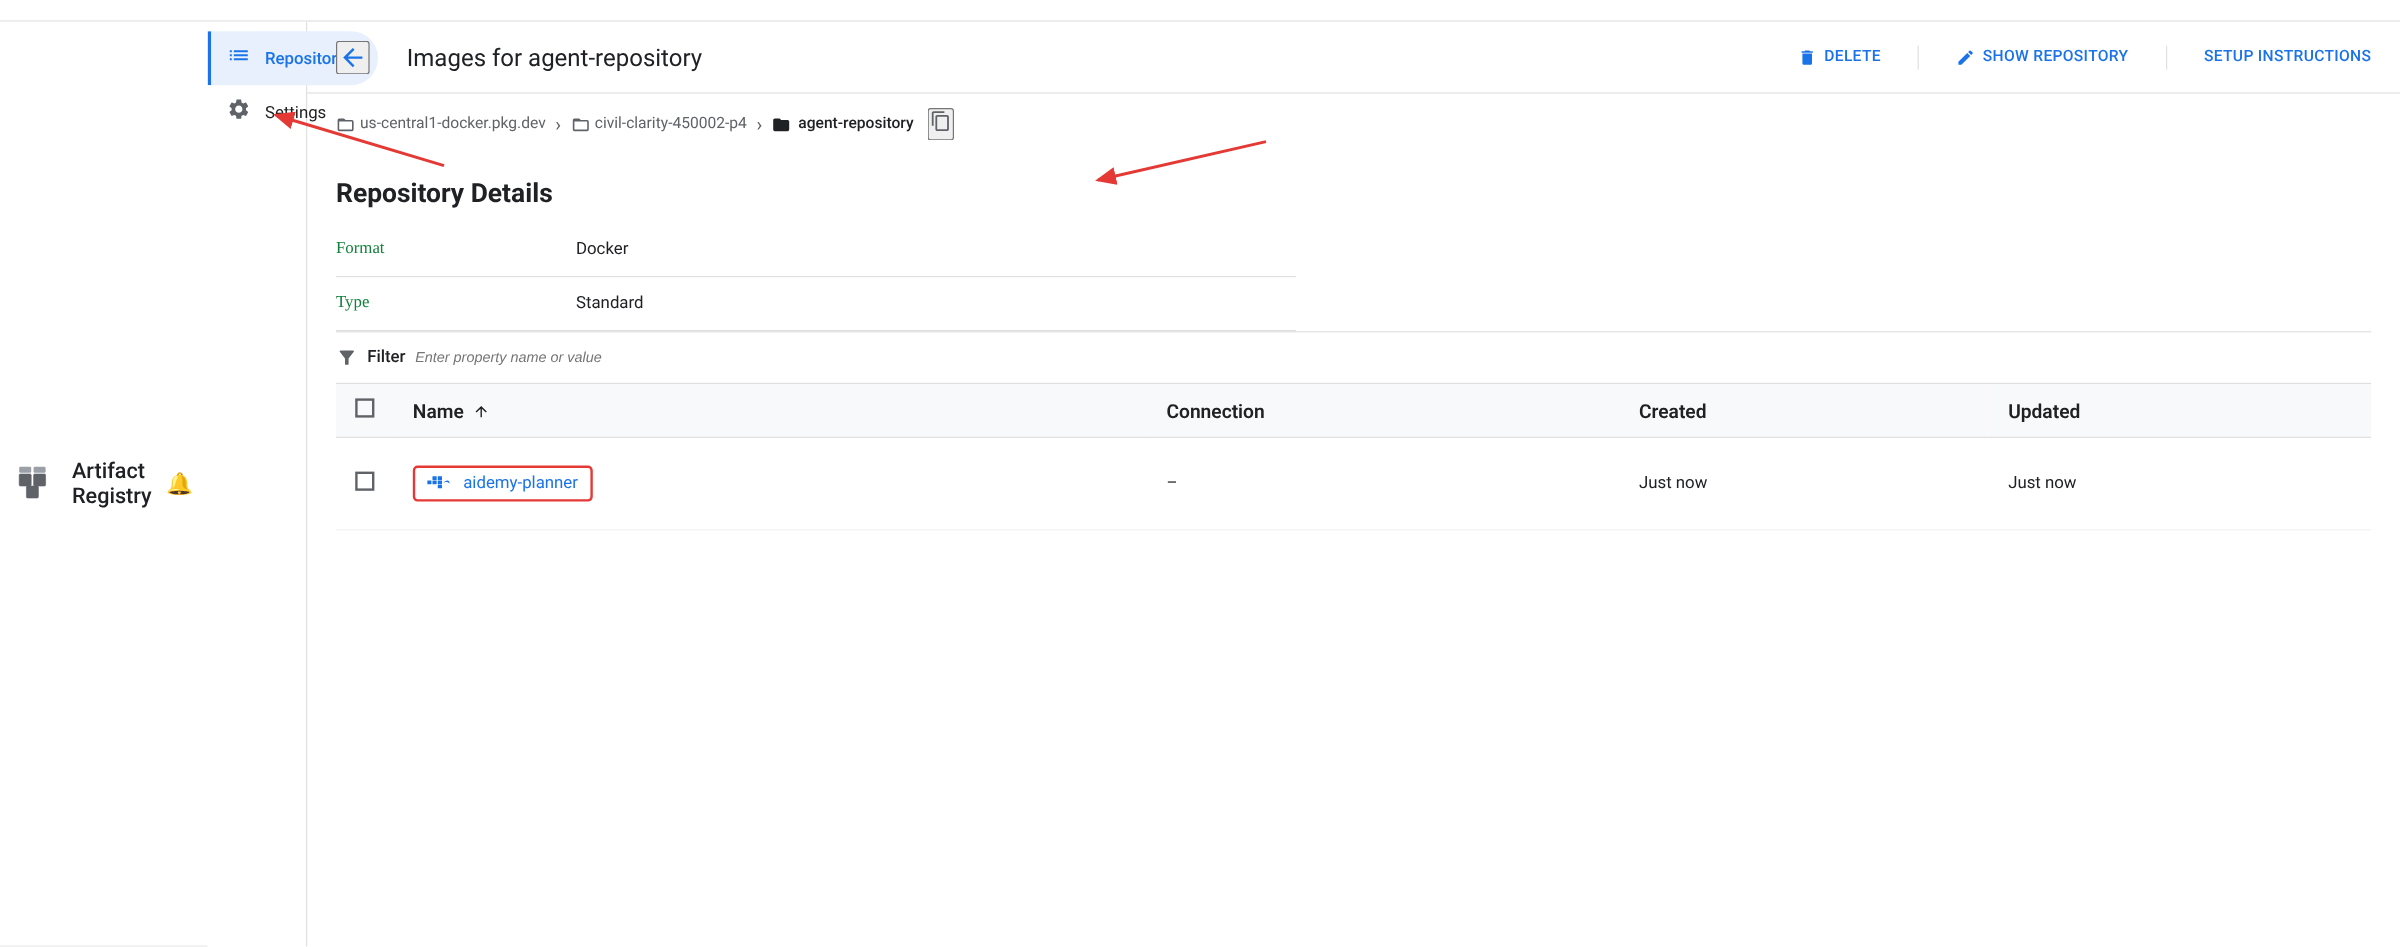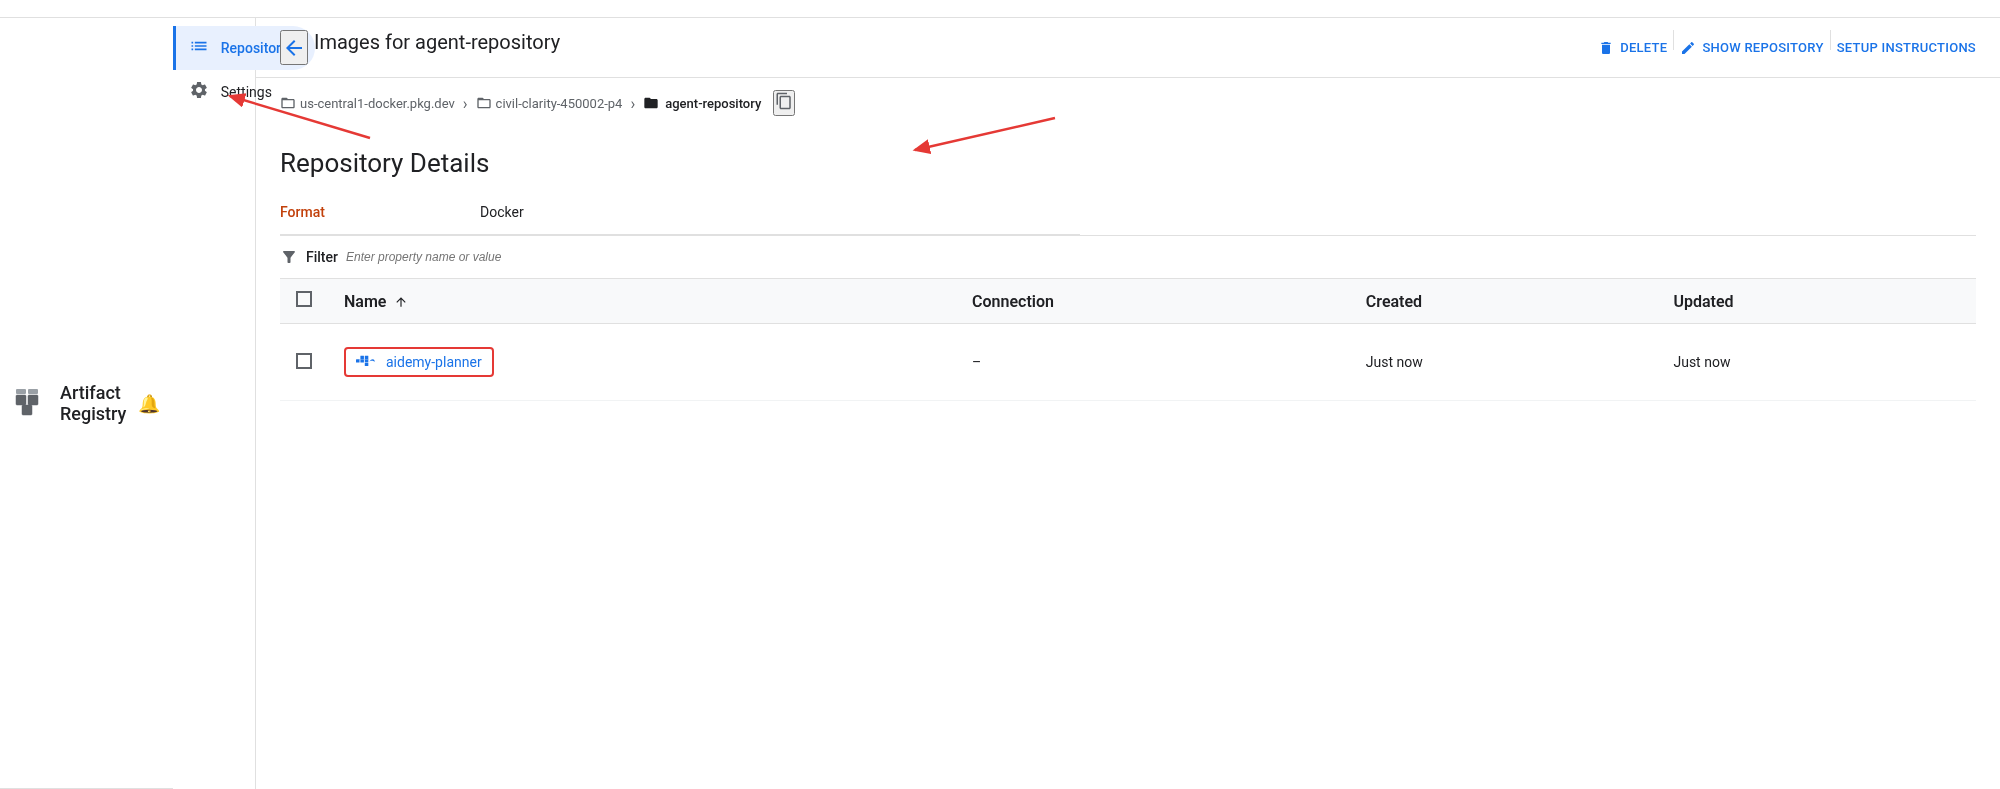--- a/index.html
+++ b/index.html
@@ -22,43 +22,43 @@
     .sidebar-item.active { background: #e8f0fe; border-left: 3px solid #1a73e8; padding-left: 13px; }
     .sidebar-item.active .sidebar-item-label { color: #1a73e8; font-weight: 500; }
     .sidebar-item-icon { color: #5f6368; font-size: 18px; }
     .sidebar-item.active .sidebar-item-icon { color: #1a73e8; }
     .sidebar-item-label { font-size: 14px; color: #202124; }
 
     
     .main-content { flex: 1; display: flex; flex-direction: column; overflow: hidden; }
 
     
-    .content-header { display: flex; padding: 12px 24px; gap: 6px; border-bottom: 1px solid #e0e0e0; min-height: 60px; }
+    .content-header { display: flex; align-items: center; padding: 12px 24px; gap: 31px; border-bottom: 1px solid #e0e0e0; min-height: 60px; }
     .back-btn { color: #1a73e8; cursor: pointer; font-size: 20px; display: flex; align-items: center; }
     .header-title { font-size: 20px; font-weight: 400; color: #202124; flex: 1; }
     .header-action { display: flex; align-items: center; gap: 6px; color: #1a73e8; font-size: 13px; font-weight: 500; cursor: pointer; letter-spacing: 0.02em; }
     .header-divider { width: 1px; height: 20px; background: #e0e0e0; }
 
     
     .breadcrumb { display: flex; align-items: center; gap: 8px; padding: 12px 24px; font-size: 13px; color: #5f6368; }
     .breadcrumb-item { display: flex; align-items: center; gap: 4px; color: #5f6368; cursor: pointer; }
     .breadcrumb-sep { color: #5f6368; font-size: 16px; }
     .breadcrumb-current { display: flex; align-items: center; gap: 6px; font-weight: 500; color: #202124; }
     .copy-btn { color: #5f6368; cursor: pointer; font-size: 16px; margin-left: 4px; }
 
     
     .content-area { flex: 1; overflow-y: auto; padding: 0 24px 24px 24px; }
 
     
-    .section-title { font-size: 26px; font-weight: 400; color: #202124; padding: 20px 0 12px 0; }
+    .section-title { font-size: 22px; font-weight: 700; color: #202124; padding: 20px 0 12px 0; }
 
     .details-table { width: 100%; border-collapse: collapse; max-width: 800px; }
     .details-table tr { border-bottom: 1px solid #e0e0e0; }
     .details-table td { padding: 14px 0; font-size: 14px; }
-    .details-table td:first-child { font-weight: 500; color: #c2410c; width: 200px; }
+    .details-table td:first-child { font-weight: 500; color: #15803d; width: 200px; font-family: Liberation Serif, serif; }
     .details-table td:last-child { color: #202124; }
 
     .show-more { display: flex; align-items: center; gap: 6px; color: #1a73e8; font-size: 13px; font-weight: 500; cursor: pointer; padding: 12px 0; letter-spacing: 0.02em; }
 
     
     .filter-bar { display: flex; align-items: center; gap: 8px; padding: 12px 0; border-top: 1px solid #e0e0e0; border-bottom: 1px solid #e0e0e0; margin-bottom: 0; }
     .filter-label { font-weight: 500; color: #202124; font-size: 14px; }
     .filter-input { border: none; outline: none; font-size: 12px; color: #404040; flex: 1; background: transparent; cursor: text; font-style: italic; }
 
     
@@ -179,20 +179,24 @@
 
     <div class="content-area">
 
       <h2 class="section-title">Repository Details</h2>
 
       <table class="details-table">
         <tbody>
           <tr>
             <td>Format</td>
             <td>Docker</td>
+          </tr>
+          <tr>
+            <td>Type</td>
+            <td>Standard</td>
           </tr>
         </tbody>
       </table>
 
 
       <div class="filter-bar">
         <svg width="18" height="18" viewBox="0 0 24 24" fill="#5f6368">
             <path d="M4.25 5.61C6.27 8.2 10 13 10 13v6c0 .55.45 1 1 1h2c.55 0 1-.45 1-1v-6s3.72-4.8 5.74-7.39A.998.998 0 0 0 18.95 4H5.04c-.83 0-1.32.95-.79 1.61z"></path>
           </svg>
         <span class="filter-label">Filter</span>

